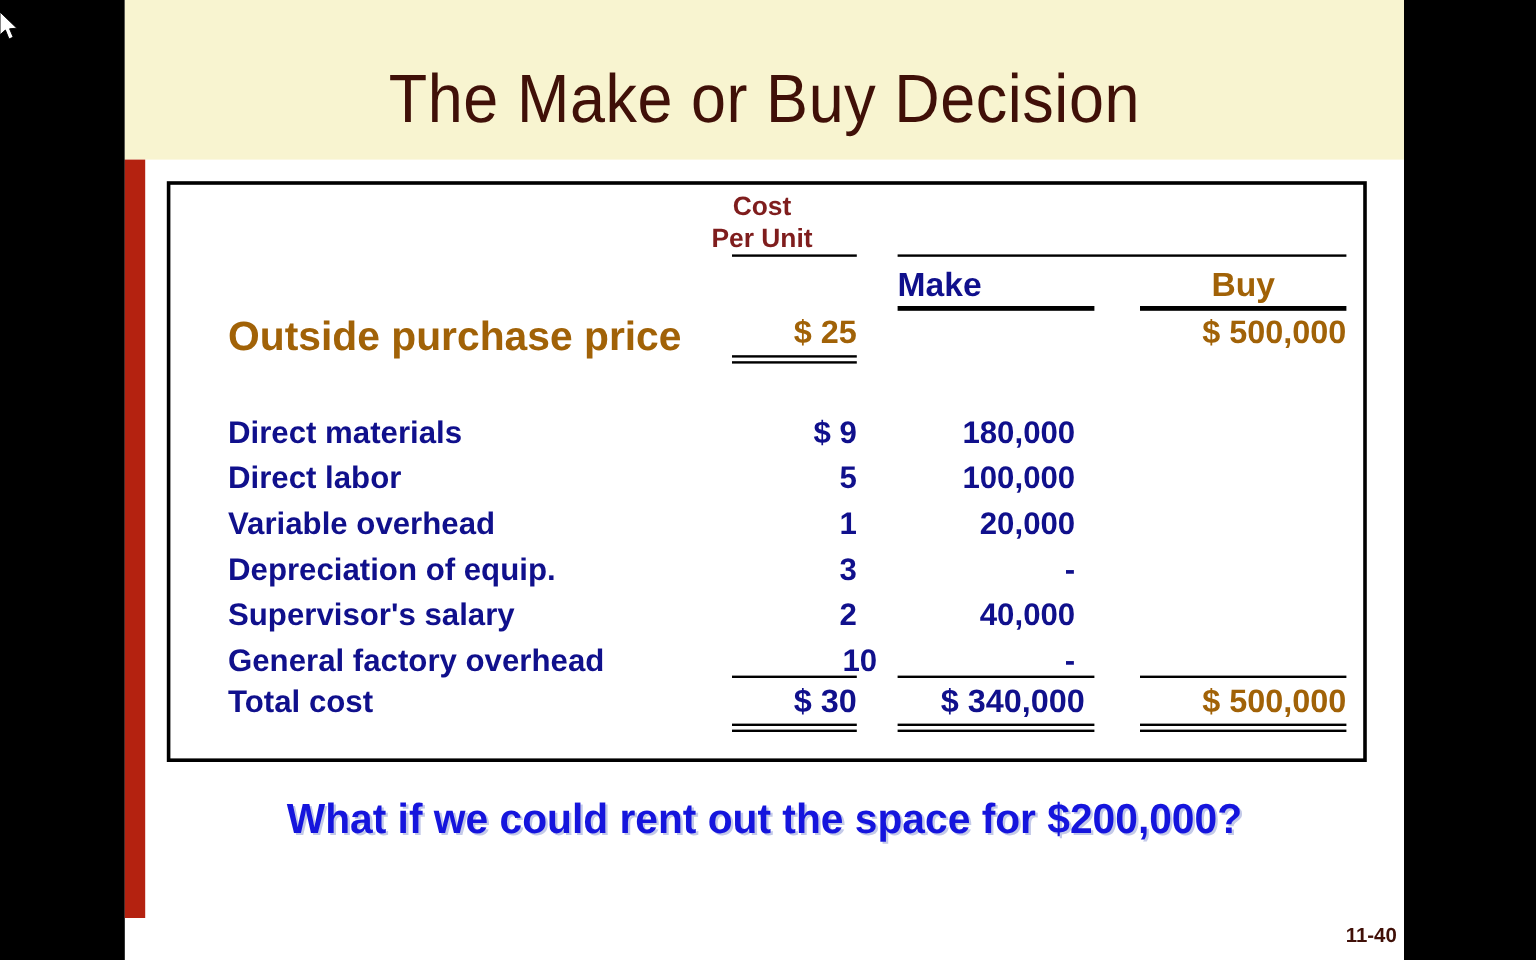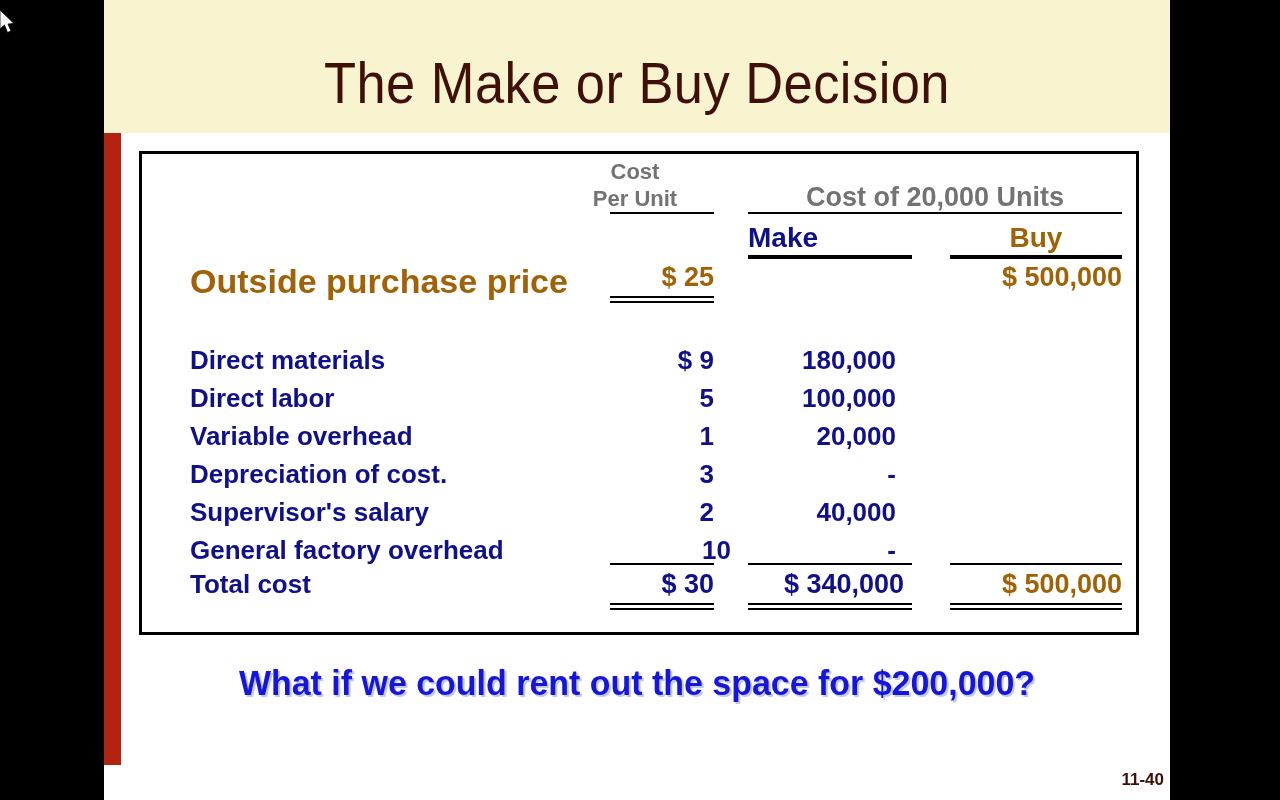--- a/index.html
+++ b/index.html
@@ -80,21 +80,21 @@
   
   .cell {
     position: absolute;
     white-space: nowrap;
     line-height: 1;
     font-weight: bold;
   }
   .lbl   { font-size: 26px; }
   .num   { font-size: 26px; text-align: right; }
 
-  .c-purple { color: #737373; }
+  .c-purple { color: #7f1d1d; }
   .c-blue   { color: #10108c; }
   .c-green  { color: #a16207; }
 
   .rule {
     position: absolute;
     background: #000000;
   }
 
   
   #question {
@@ -145,21 +145,20 @@
     </div>
 
     <div id="red-bar"></div>
 
     <div id="table-box">
 
       <div class="cell lbl c-purple" style="left:438px; top:7px; width:110px; text-align:center; font-size:22px;">Cost</div>
       <div class="cell lbl c-purple" style="left:428px; top:34px; width:130px; text-align:center; font-size:22px;">Per Unit</div>
       <div class="rule" style="left:468px; top:58px; width:104px; height:2px;"></div>
 
-      <div class="cell lbl c-purple" style="left:606px; top:30px; width:374px; text-align:center; font-size:27px;">Cost of 20,000 Units</div>
       <div class="rule" style="left:606px; top:58px; width:374px; height:2px;"></div>
 
       <div class="cell lbl c-blue" style="left:606px; top:70px; width:164px; font-size:28px;">Make</div>
       <div class="rule" style="left:606px; top:101px; width:164px; height:4px;"></div>
 
       <div class="cell lbl c-green" style="left:808px; top:70px; width:172px; text-align:center; font-size:28px;">Buy</div>
       <div class="rule" style="left:808px; top:101px; width:172px; height:4px;"></div>
 
       <div class="cell lbl c-green" style="left:48px; top:110px; font-size:34px;">Outside purchase price</div>
       <div class="cell num c-green" style="left:460px; top:110px; width:112px; font-size:27px;">$  25</div>
@@ -182,21 +181,21 @@
       </div>
 
       <div>
         <div class="cell lbl c-blue" style="left:48px; top:269px;">Variable overhead</div>
         <div class="cell num c-blue" style="left:440px; top:269px; width:132px;">1</div>
         <div class="cell num c-blue" style="left:606px; top:269px; width:148px;">20,000</div>
         <div class="cell num c-blue" style="left:808px; top:269px; width:172px;"></div>
       </div>
 
       <div>
-        <div class="cell lbl c-blue" style="left:48px; top:307px;">Depreciation of cost.</div>
+        <div class="cell lbl c-blue" style="left:48px; top:307px;">Depreciation of equip.</div>
         <div class="cell num c-blue" style="left:440px; top:307px; width:132px;">3</div>
         <div class="cell num c-blue" style="left:606px; top:307px; width:148px;">-</div>
         <div class="cell num c-blue" style="left:808px; top:307px; width:172px;"></div>
       </div>
 
       <div>
         <div class="cell lbl c-blue" style="left:48px; top:345px;">Supervisor's salary</div>
         <div class="cell num c-blue" style="left:440px; top:345px; width:132px;">2</div>
         <div class="cell num c-blue" style="left:606px; top:345px; width:148px;">40,000</div>
         <div class="cell num c-blue" style="left:808px; top:345px; width:172px;"></div>

